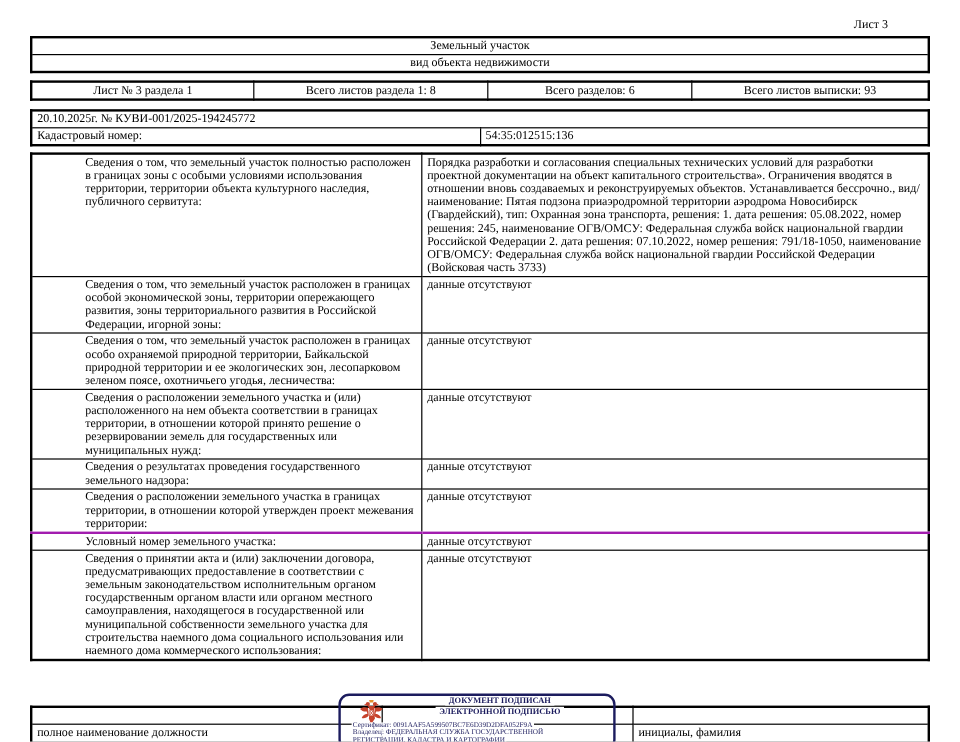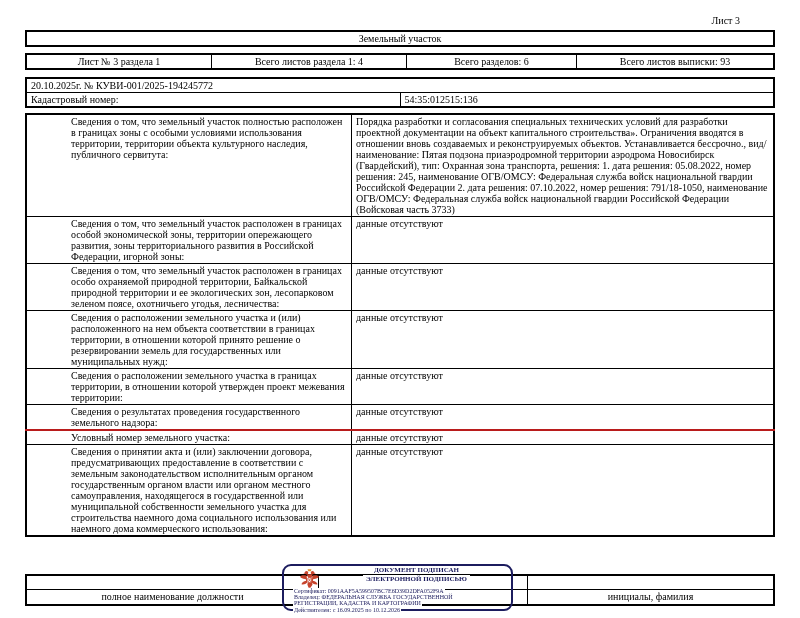--- a/index.html
+++ b/index.html
@@ -17,25 +17,25 @@
   table{border:2px solid #000;}
   td{border:1px solid #000;font-size:10px;line-height:11px;padding:1px 4px;vertical-align:top;word-wrap:break-word;}
 
   .tbl-object td{text-align:center;height:11px;}
   .tbl-sheets{margin-top:6px;}
   .tbl-sheets td{text-align:center;height:11px;}
   .tbl-number{margin-top:7px;}
   .tbl-number td{height:11px;}
   .tbl-main{margin-top:5px;border-top:2px solid #000;}
   .tbl-main td.c1{width:276px;padding-left:44px;}
-  .row-heavy td{border-top:2px solid #b91c1c;}
+  .row-heavy td{border-top:2px solid #a21caf;}
 
   .sig-wrap{position:relative;margin-top:37px;width:750px;margin-left:25px;}
   .tbl-sig{margin-left:0;width:750px;}
-  .tbl-sig td{text-align:center;}
+  .tbl-sig td{text-align:left;}
   .tbl-sig .r-empty td{height:11px;}
   .tbl-sig .r-caption td{height:12px;}
   .tbl-sig .col1{width:283px;}
   .tbl-sig .col2{width:200px;}
 
   .stamp{
     position:absolute;left:257px;top:-10px;width:227px;height:43px;
     border:2px solid #1c1c5e;border-radius:9px;background:transparent;z-index:5;
   }
   .stamp .emblem{position:absolute;left:15px;top:2px;}
@@ -51,28 +51,31 @@
 
 <div class="page">
 
   <div class="sheet-label">Лист 3</div>
 
   <table class="tbl-object">
     <tbody>
         <tr>
           <td>Земельный участок</td>
         </tr>
+    <tr>
+          <td>вид объекта недвижимости</td>
+        </tr>
   </tbody>
     </table>
 
   <table class="tbl-sheets">
     <tbody>
         <tr>
       <td style="width:176px">Лист № 3 раздела 1</td>
-      <td style="width:186px">Всего листов раздела 1: 4</td>
+      <td style="width:186px">Всего листов раздела 1: 8</td>
       <td style="width:161px">Всего разделов: 6</td>
       <td>Всего листов выписки: 93</td>
     </tr>
   </tbody>
     </table>
 
   <table class="tbl-number">
     <tbody>
         <tr>
           <td colspan="2">20.10.2025г. № КУВИ-001/2025-194245772</td>
@@ -96,25 +99,25 @@
     </tr>
     <tr>
       <td class="c1">Сведения о том, что земельный участок расположен в границах особо охраняемой природной территории, Байкальской природной территории и ее экологических зон, лесопарковом зеленом поясе, охотничьего угодья, лесничества:</td>
       <td>данные отсутствуют</td>
     </tr>
     <tr>
       <td class="c1">Сведения о расположении земельного участка и (или) расположенного на нем объекта соответствии в границах территории, в отношении которой принято решение о резервировании земель для государственных или муниципальных нужд:</td>
       <td>данные отсутствуют</td>
     </tr>
     <tr>
-      <td class="c1">Сведения о расположении земельного участка в границах территории, в отношении которой утвержден проект межевания территории:</td>
+      <td class="c1">Сведения о результатах проведения государственного земельного надзора:</td>
       <td>данные отсутствуют</td>
     </tr>
     <tr>
-      <td class="c1">Сведения о результатах проведения государственного земельного надзора:</td>
+      <td class="c1">Сведения о расположении земельного участка в границах территории, в отношении которой утвержден проект межевания территории:</td>
       <td>данные отсутствуют</td>
     </tr>
     <tr class="row-heavy">
       <td class="c1">Условный номер земельного участка:</td>
       <td>данные отсутствуют</td>
     </tr>
     <tr>
       <td class="c1">Сведения о принятии акта и (или) заключении договора, предусматривающих предоставление в соответствии с земельным законодательством исполнительным органом государственным органом власти или органом местного самоуправления, находящегося в государственной или муниципальной собственности земельного участка для строительства наемного дома социального использования или наемного дома коммерческого использования:</td>
       <td>данные отсутствуют</td>
     </tr>

